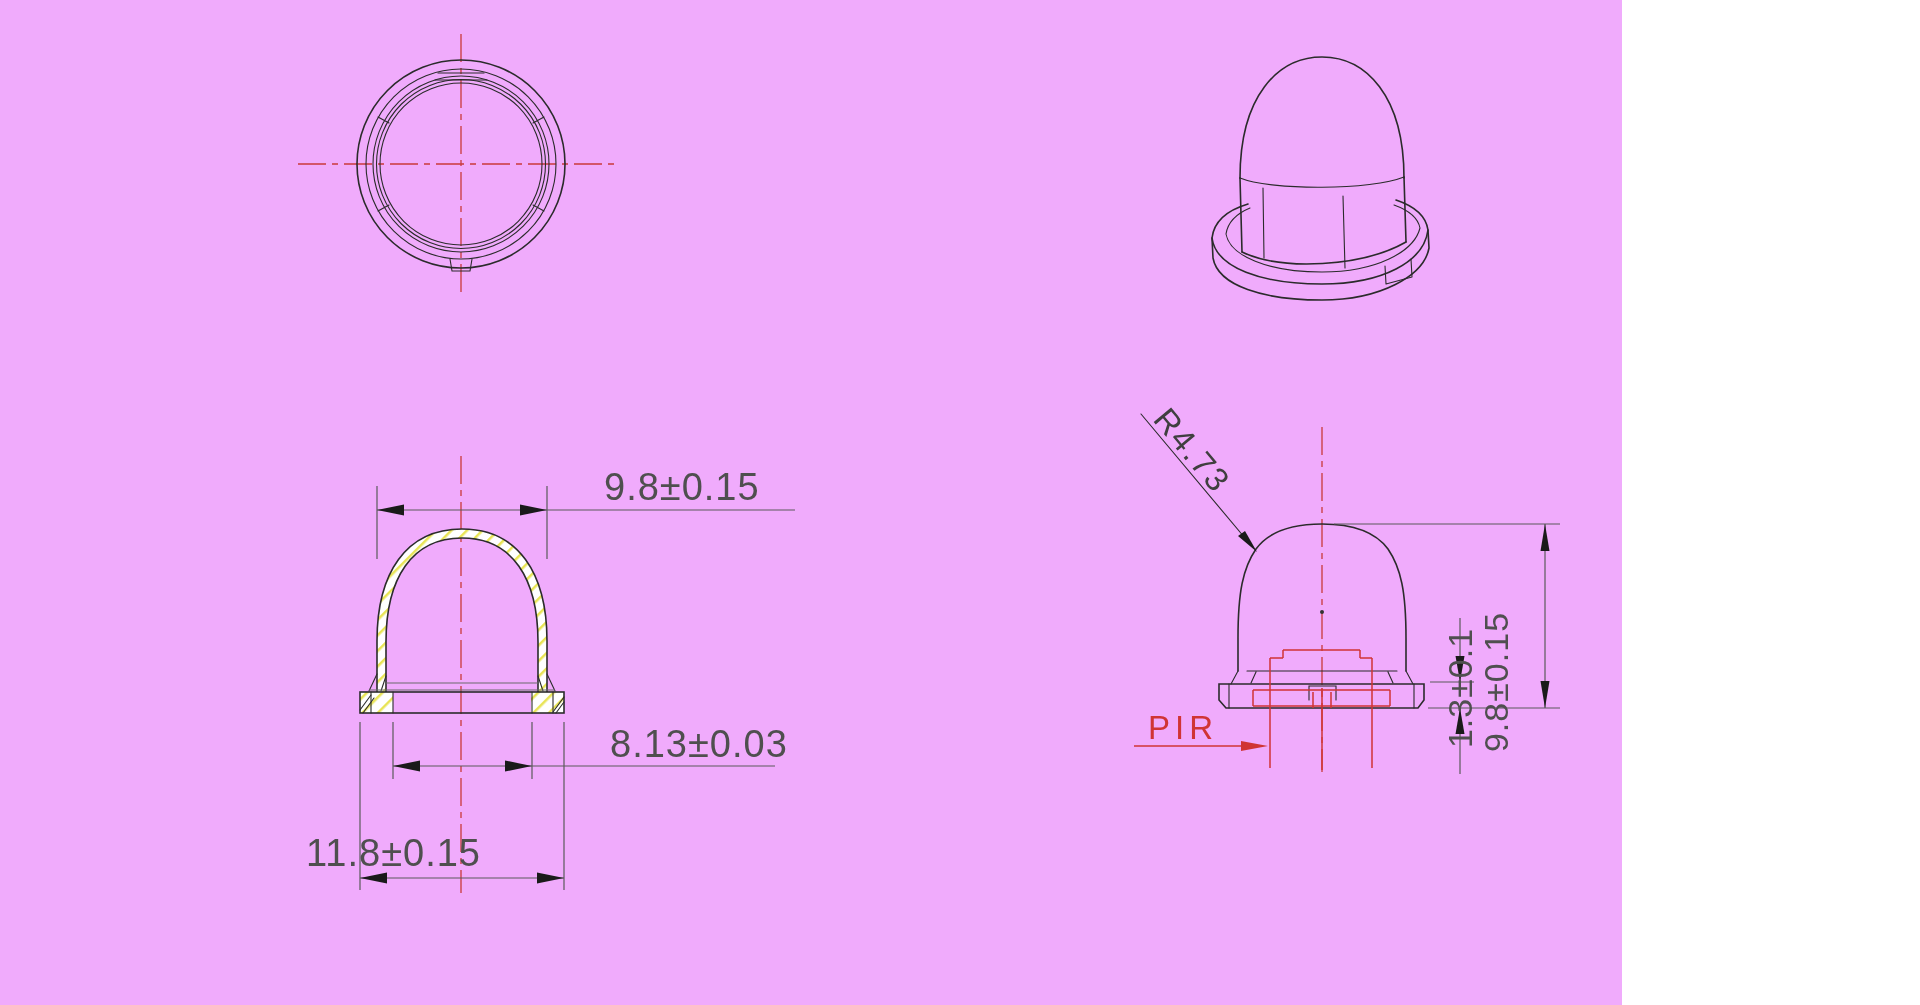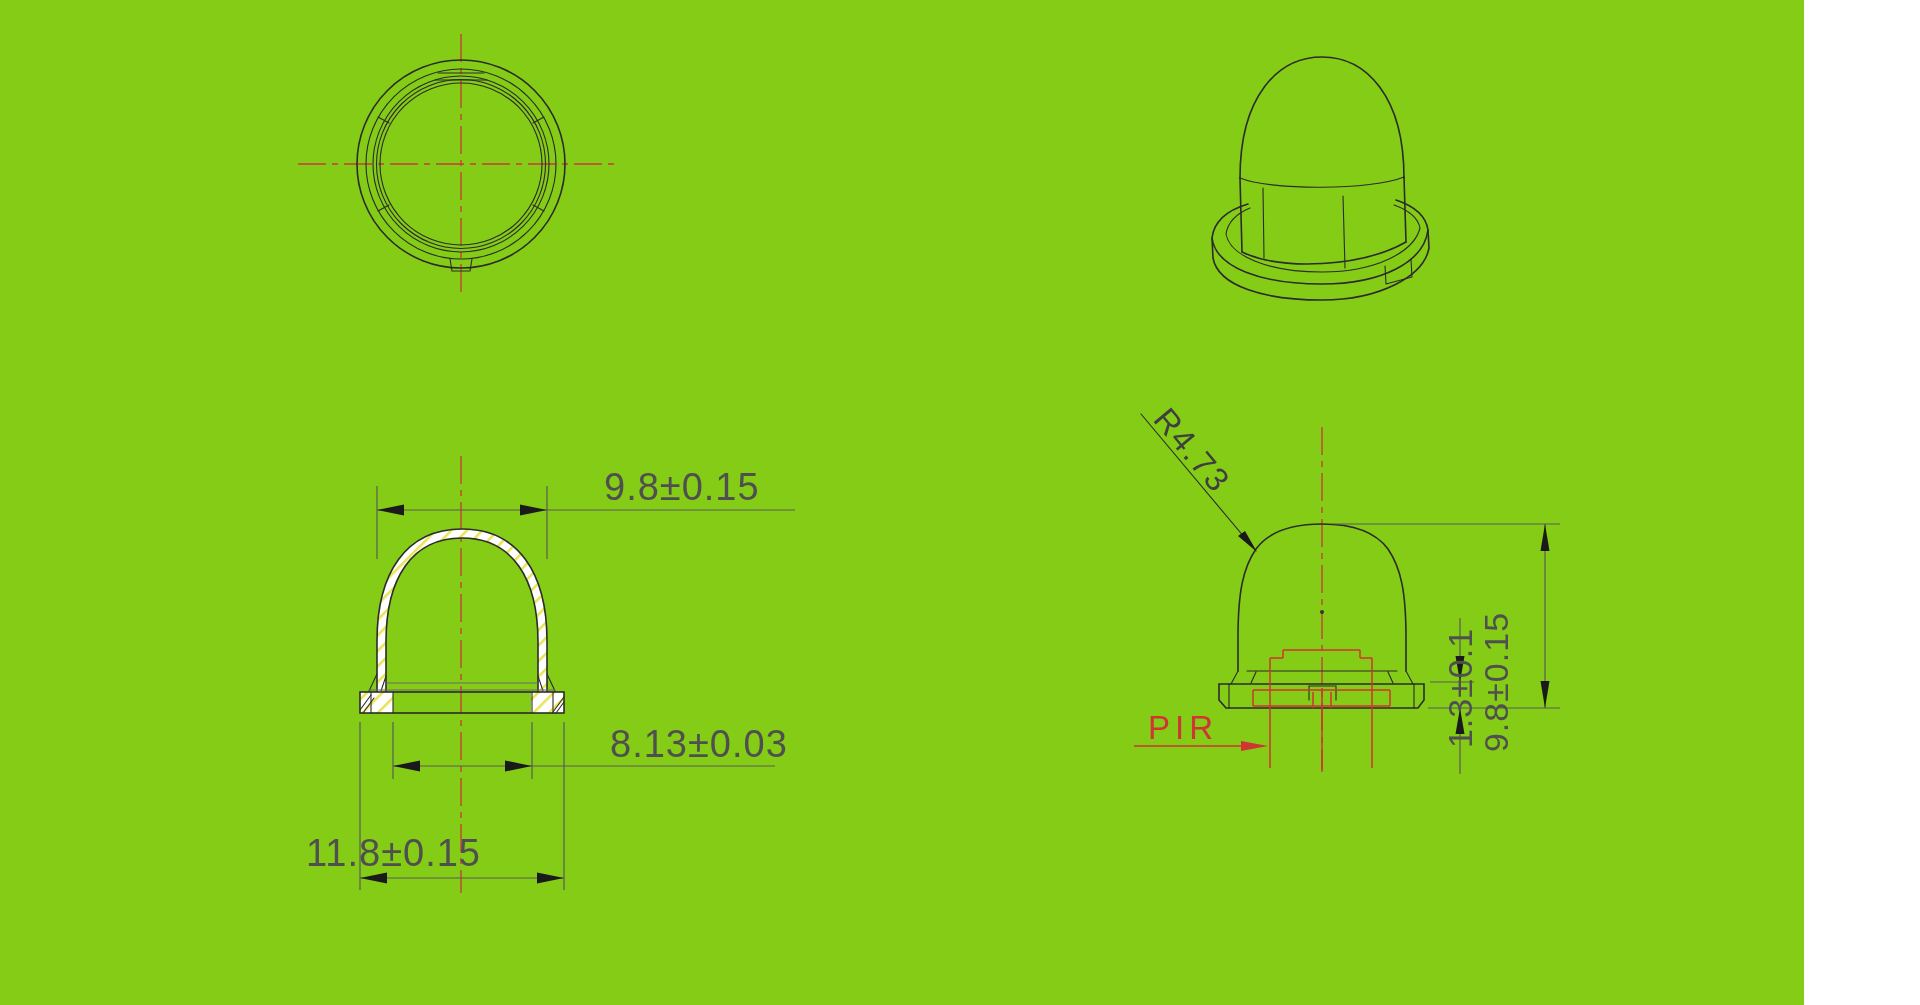--- a/index.html
+++ b/index.html
@@ -1,16 +1,16 @@
 <!DOCTYPE html>
 <html><head>
 <meta charset="utf-8">
 <style>
   html,body{margin:0;padding:0;background:#ffffff;}
-  .stage{position:relative;width:1804px;height:1005px;background:#84cc16;overflow:hidden;}
+  .stage{position:relative;width:1622px;height:1005px;background:#f0abfc;overflow:hidden;}
   svg{display:block;}
   .obj   { stroke:#2b2b2b; stroke-width:1.6; fill:none; stroke-linecap:round; }
   .objth { stroke:#2b2b2b; stroke-width:1.1; fill:none; stroke-linecap:round; }
   .dim   { stroke:#5a5a5a; stroke-width:1.2; fill:none; }
   .ledge { stroke:#6b6b6b; stroke-width:1.1; fill:none; }
   .cl    { stroke:#c93a3a; stroke-width:1.3; fill:none; stroke-dasharray:28 6 6 6; }
   .red   { stroke:#d03434; stroke-width:1.5; fill:none; }
   .arrow { fill:#1a1a1a; stroke:none; }
   .redfill{ fill:#d03434; stroke:none; }
   .dimtext{ font-family:"Liberation Sans",sans-serif; font-size:38px; fill:#4f4f4f; letter-spacing:1px; }

